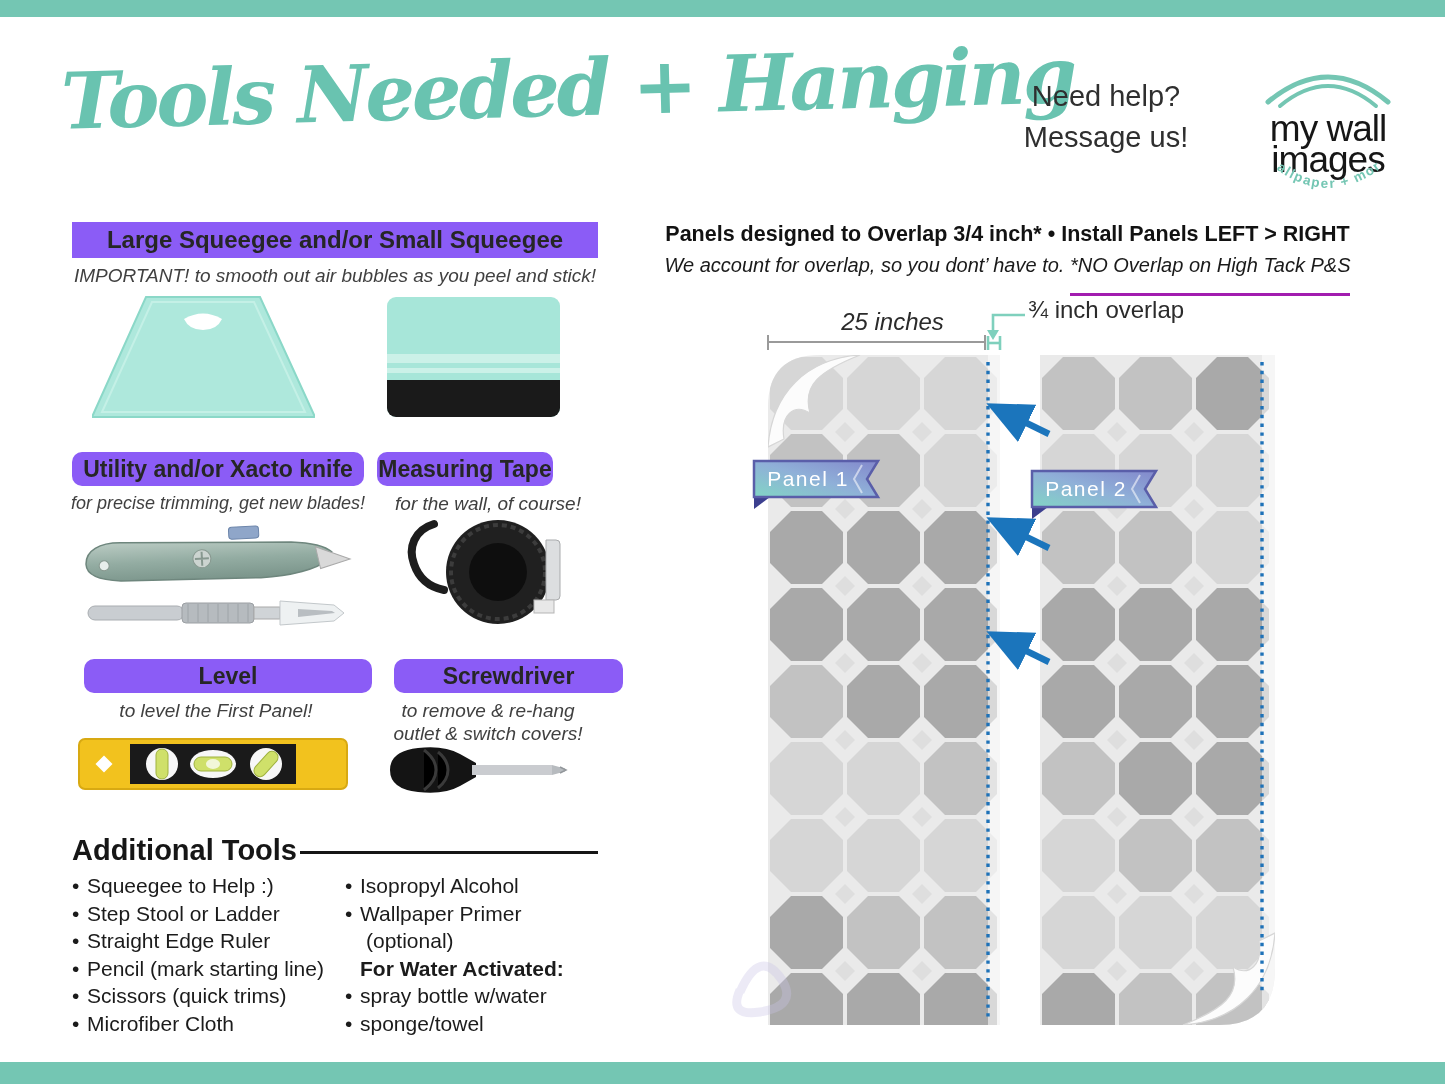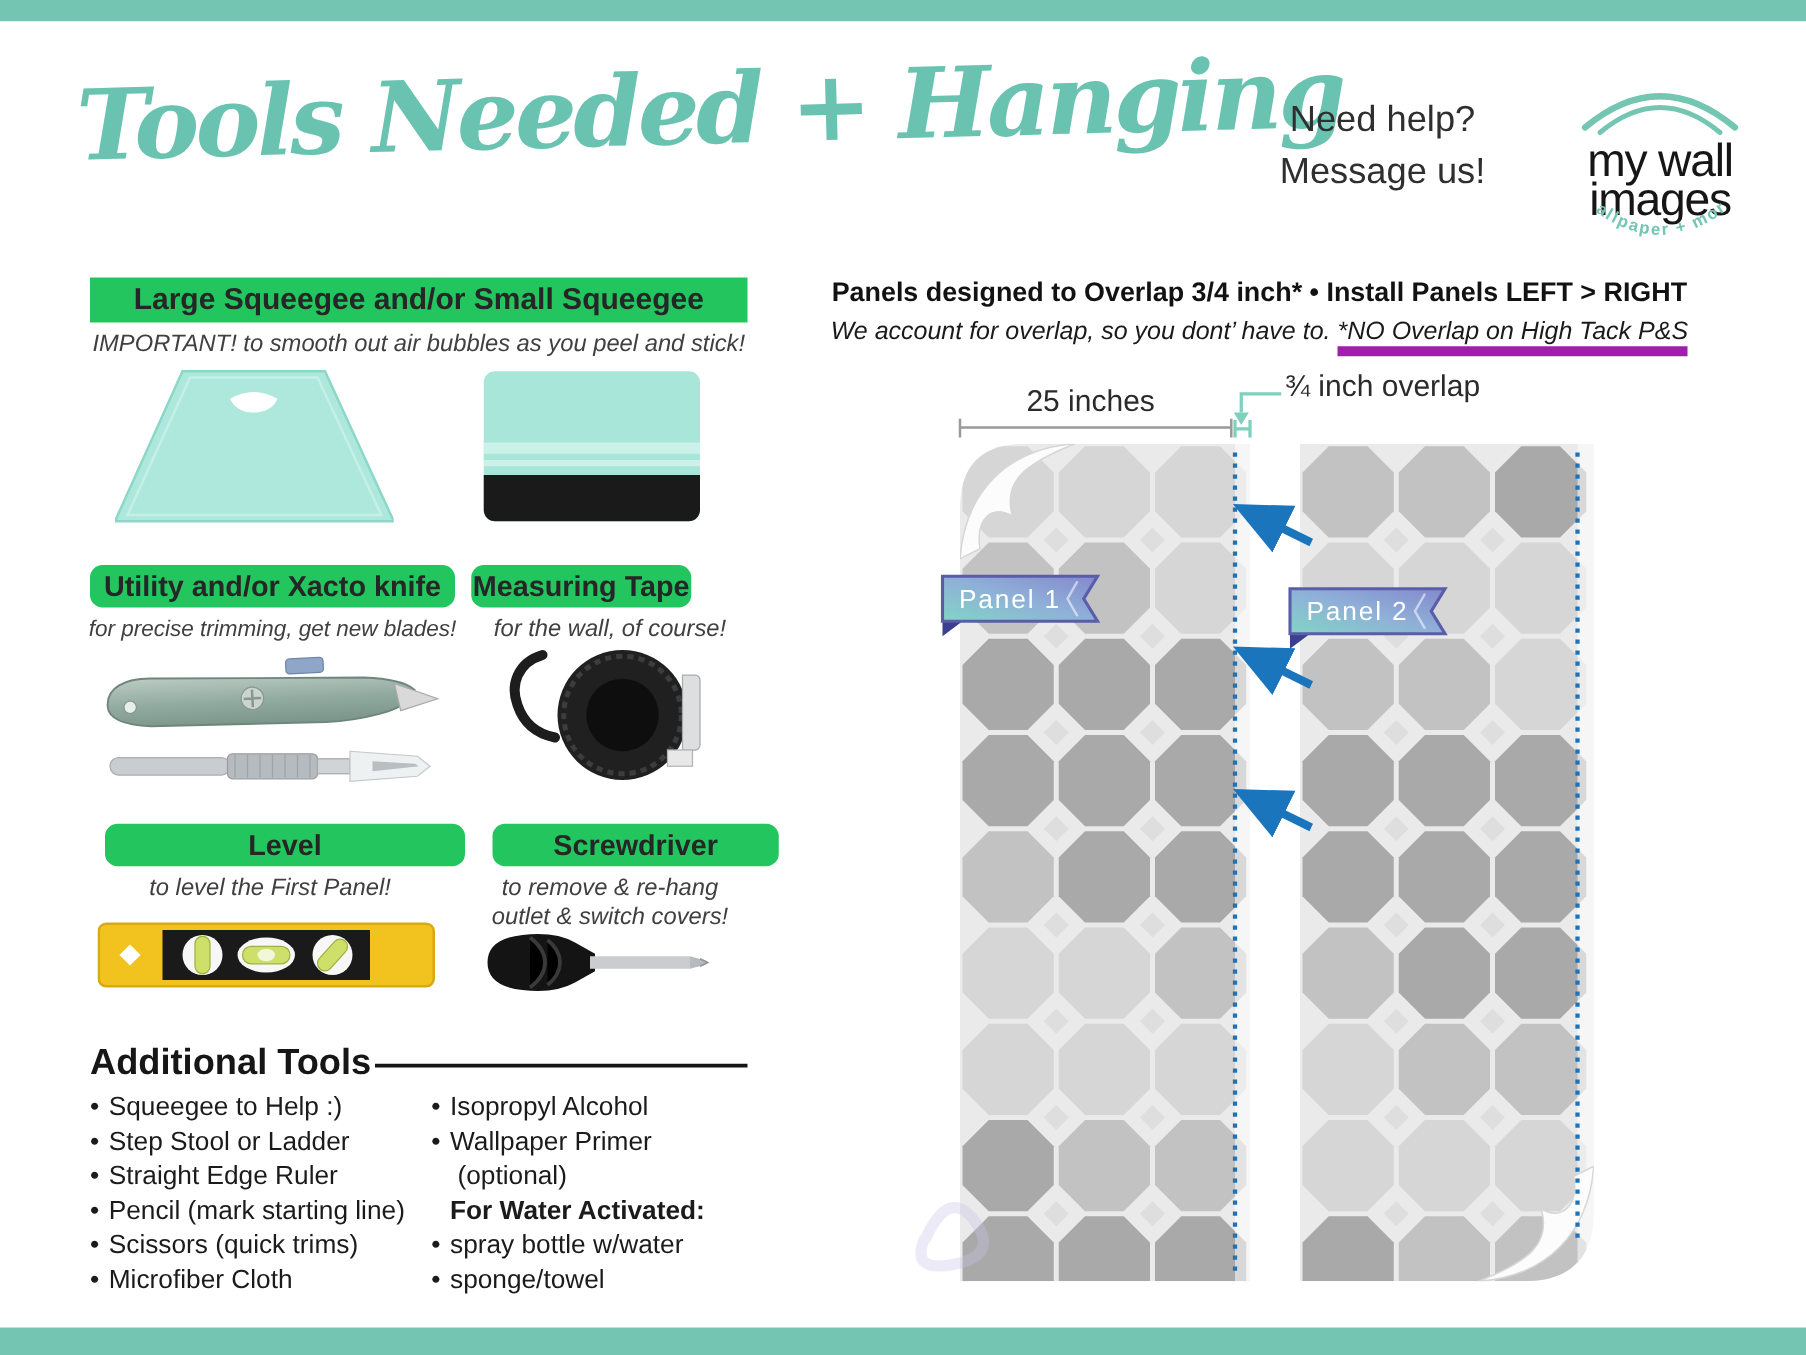--- a/index.html
+++ b/index.html
@@ -6,37 +6,37 @@
   #page{position:relative;width:1445px;height:1084px;background:#fff;overflow:hidden;
         font-family:"Liberation Sans",sans-serif;color:#242424;}
   .abs{position:absolute;}
   .bar{left:0;width:1445px;background:#74c6b3;}
   #title{left:62px;top:44px;width:900px;height:160px;
          font-family:"DejaVu Serif",serif;font-style:italic;font-weight:bold;
          font-size:78px;color:#69c3b0;letter-spacing:-3px;white-space:nowrap;
          transform:rotate(-1.5deg);}
   #help{left:1008px;top:76px;width:196px;text-align:center;font-size:29px;
         line-height:41px;color:#2f2f2f;}
-  .sec-header{background:#22c55e;text-align:center;font-weight:bold;color:#262626;}
+  .sec-header{background:#8b5cf6;text-align:center;font-weight:bold;color:#262626;}
   .sec-note{text-align:center;font-style:italic;font-size:19px;color:#404040;line-height:23px;}
   .h36{height:36px;line-height:36px;font-size:24px;}
   .h34{height:34px;line-height:34px;font-size:23px;border-radius:10px;}
   #addl-title{left:72px;top:834px;font-size:29px;font-weight:bold;color:#161616;}
   #addl-line{left:300px;top:851px;width:298px;height:3px;background:#161616;}
   .tool-col{font-size:21px;line-height:27.5px;color:#1b1b1b;}
   .tool-row{display:flex;}
   .tool-row .blt{width:15px;color:#1b1b1b;}
   .tool-row.nob .blt{visibility:hidden;}
   .tool-row.bold{font-weight:bold;}
   .tool-row.ind{padding-left:6px;}
   #rh{left:645px;top:222px;width:725px;text-align:center;font-size:21.5px;
       font-weight:bold;color:#121212;white-space:nowrap;}
   #rsub{left:645px;top:254px;width:725px;text-align:center;font-style:italic;
         font-size:20px;color:#1a1a1a;white-space:nowrap;}
-  #rsub .ul{border-bottom:8px solid #a21caf;padding-bottom:1px;}
+  #rsub .ul{border-bottom:3px solid #a21caf;padding-bottom:17px;}
   #diagram{left:640px;top:292px;width:805px;height:752px;}
   .dimlabel{font-size:24px;color:#2b2b2b;}
   svg{display:block;}
   .ribbon-text{fill:#ffffff;font-size:21px;letter-spacing:1.5px;
                font-family:"Liberation Sans",sans-serif;}
 </style>
 </head>
 <body>
 
 <div id="page">
@@ -215,21 +215,21 @@
       </div>
     </div>
 
   <div class="abs" id="rh">Panels designed to Overlap 3/4 inch* • Install Panels LEFT &gt; RIGHT</div>
   <div class="abs" id="rsub">
     <span>We account for overlap, so you dont’ have to. </span><span class="ul">*NO Overlap on High Tack P&amp;S</span>
   </div>
 
   <div class="abs" id="diagram">
 
-    <div class="abs dimlabel" style="left:124px;top:16px;width:217px;text-align:center;">25 inches</div>
+    <div class="abs dimlabel" style="left:144px;top:16px;width:217px;text-align:center;font-style:italic;">25 inches</div>
     <div class="abs dimlabel" style="left:388px;top:4px;">¾ inch overlap</div>
 
     <svg class="abs" style="left:128px;top:63px;" width="232" height="670" viewBox="0 0 232 670">
       <defs>
           <clipPath id="clipP1">
             <path d="M52,0 H232 V670 H0 V52 Q0,0 52,0 Z"></path>
           </clipPath>
         </defs>
       <g clip-path="url(#clipP1)">
         <rect x="0" y="0" width="232" height="670" fill="#eaeaea"></rect>

